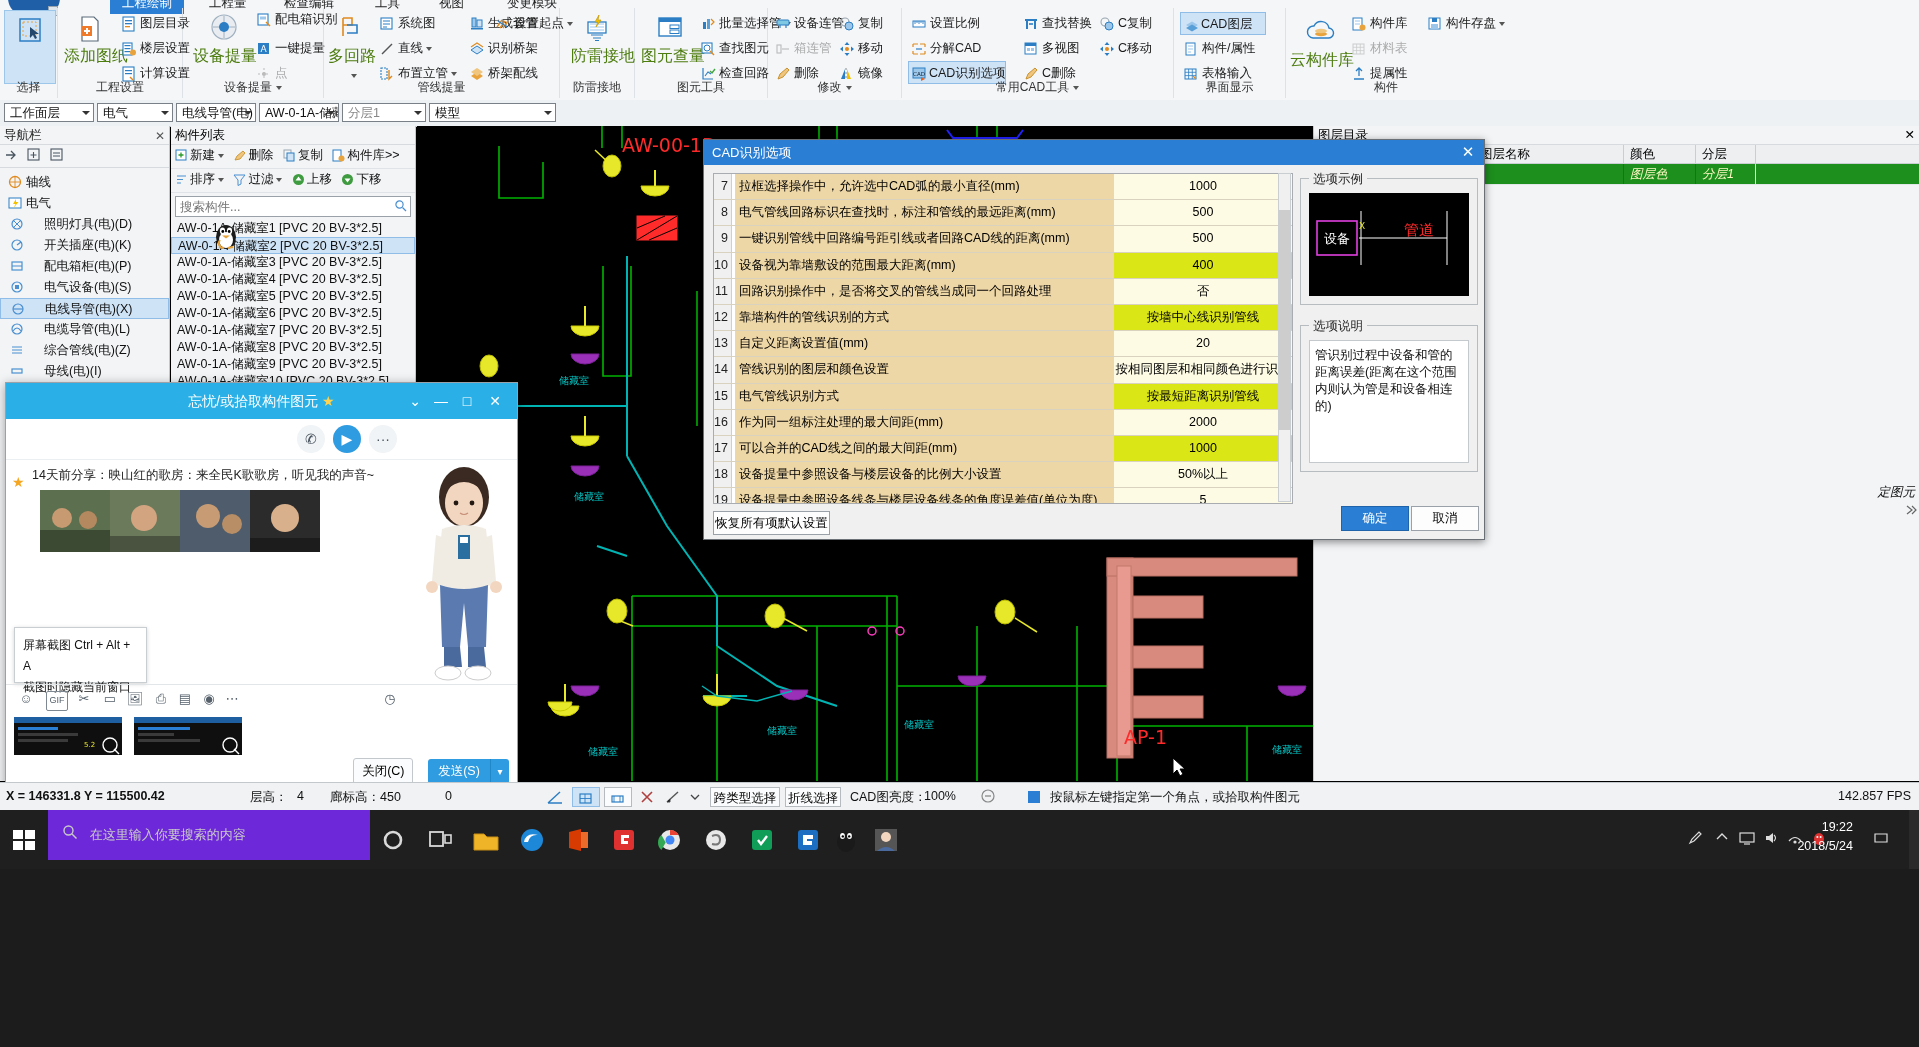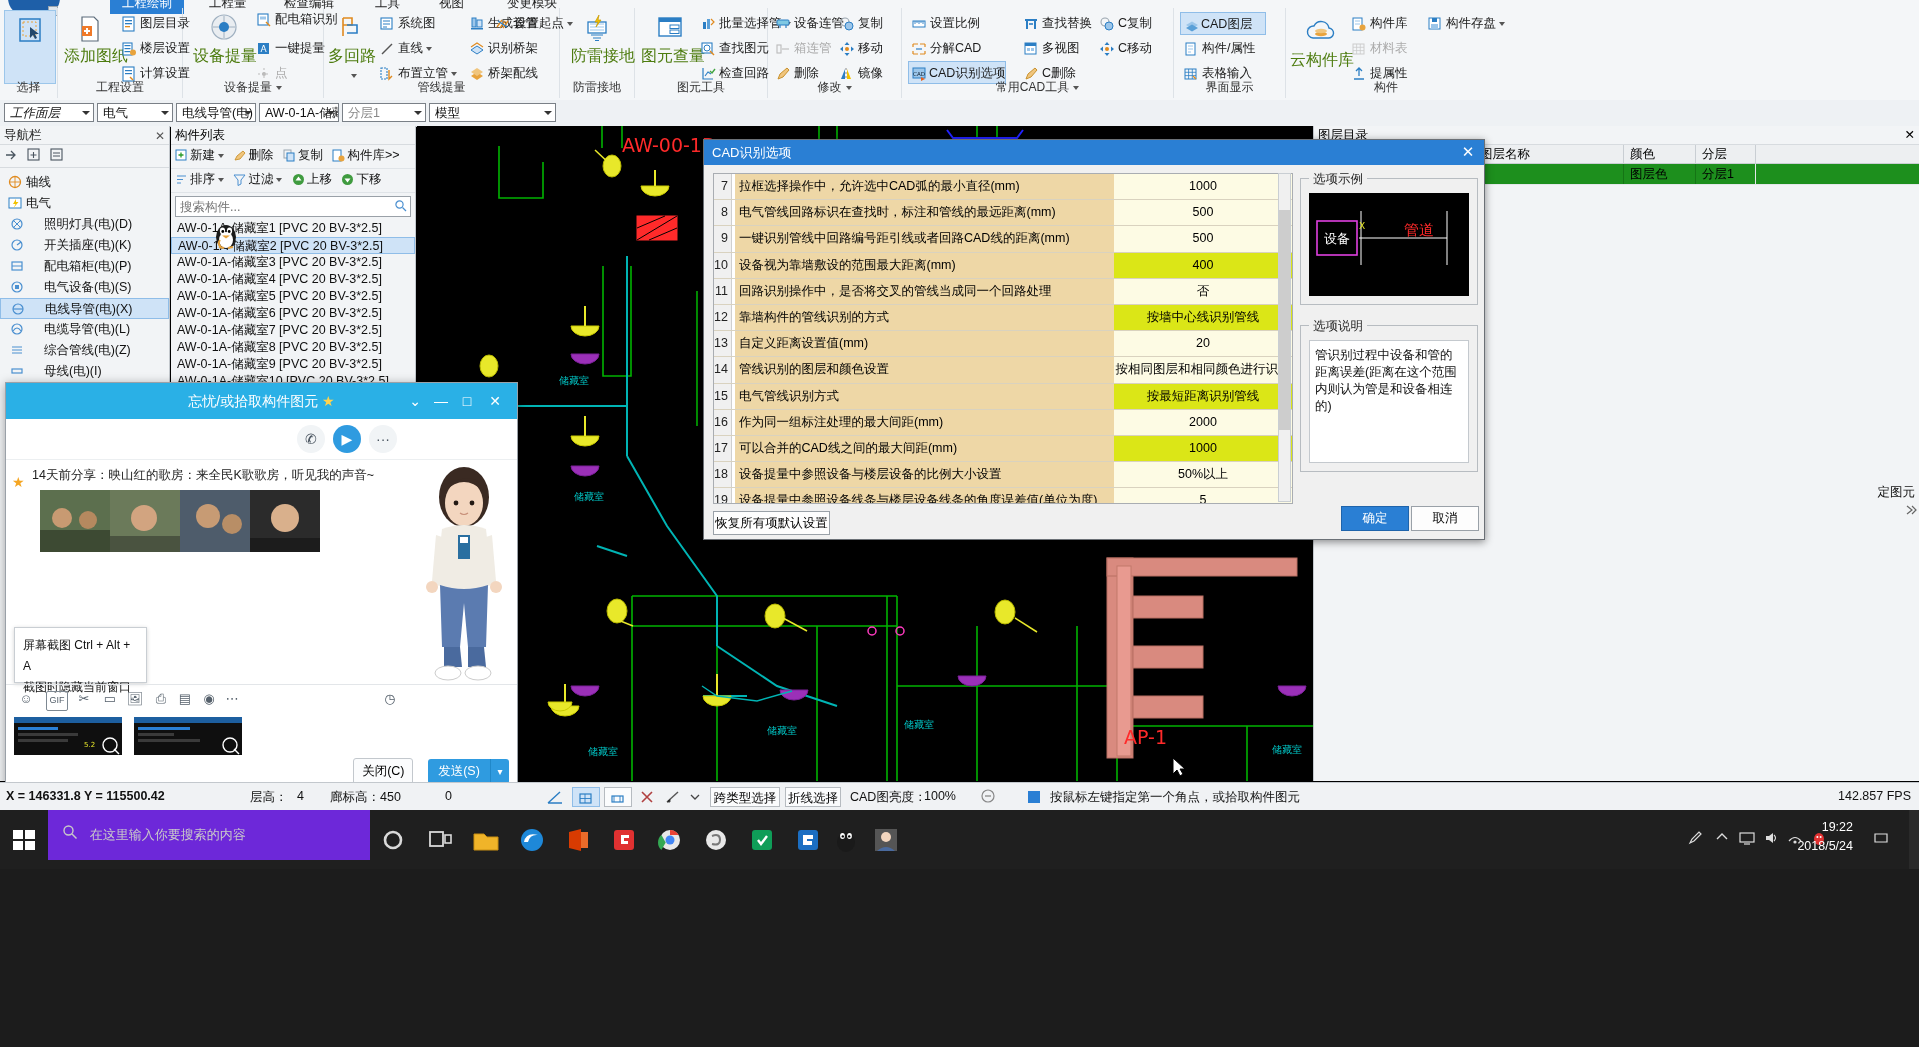--- a/index.html
+++ b/index.html
@@ -546,21 +546,21 @@
               <rect x="5" y="2" width="5" height="4" fill="#2b7ec4"></rect>
               <rect x="4" y="8" width="7" height="5" fill="#9cc6ea"></rect>
             </svg></span>
         <span>构件存盘</span><i class="caret"></i>
       </div>
       <div class="glabel">构件</div>
     </div>
   </div>
 
   <div class="optbar">
-    <div class="combo" style="left:4px;width:90px;font-style:italic;">
+    <div class="combo" style="left:4px;width:90px;">
       <span>工作面层</span><i class="cc"></i>
     </div>
     <div class="combo" style="left:97px;width:76px;">
       <span>电气</span><i class="cc"></i>
     </div>
     <div class="combo" style="left:176px;width:80px;">
       <span>电线导管(电)</span><i class="cc"></i>
     </div>
     <div class="combo" style="left:259px;width:80px;">
       <span>AW-0-1A-储藏</span><i class="cc"></i>
@@ -884,27 +884,27 @@
     <div class="rp-hdr">
       <span>图层目录</span>
       <span class="x">✕</span>
     </div>
     <div class="rp-cols">
       <div style="width:160px;"></div>
       <div style="width:150px;">图层名称</div>
       <div style="width:72px;">颜色</div>
       <div style="width:60px;">分层</div>
     </div>
-    <div class="rp-row" style="background:#1d8f1d;color:#000000;">
+    <div class="rp-row" style="background:#1d8f1d;color:#fef9c3;font-style:italic;">
       <div style="width:160px;border-right:1px solid #157515;"></div>
       <div style="width:150px;border-right:1px solid #157515;"></div>
       <div style="width:72px;border-right:1px solid #157515;">图层色</div>
       <div style="width:60px;">分层1</div>
     </div>
-    <div style="position:absolute;right:4px;top:358px;font-size:12.5px;color:#111;">定图元</div>
+    <div style="position:absolute;right:4px;top:358px;font-size:12.5px;color:#111;font-style:italic;">定图元</div>
     <div style="position:absolute;right:2px;top:378px;"><svg width="12" height="12">
           <path d="M2 2 l5 4 -5 4 M7 2 l4 4 -4 4" fill="none" stroke="#666" stroke-width="1.2"></path>
         </svg></div>
   </div>
 
   <div class="dlg">
     <div class="dlg-title">
       <span>CAD识别选项</span>
       <span class="close">✕</span>
     </div>

